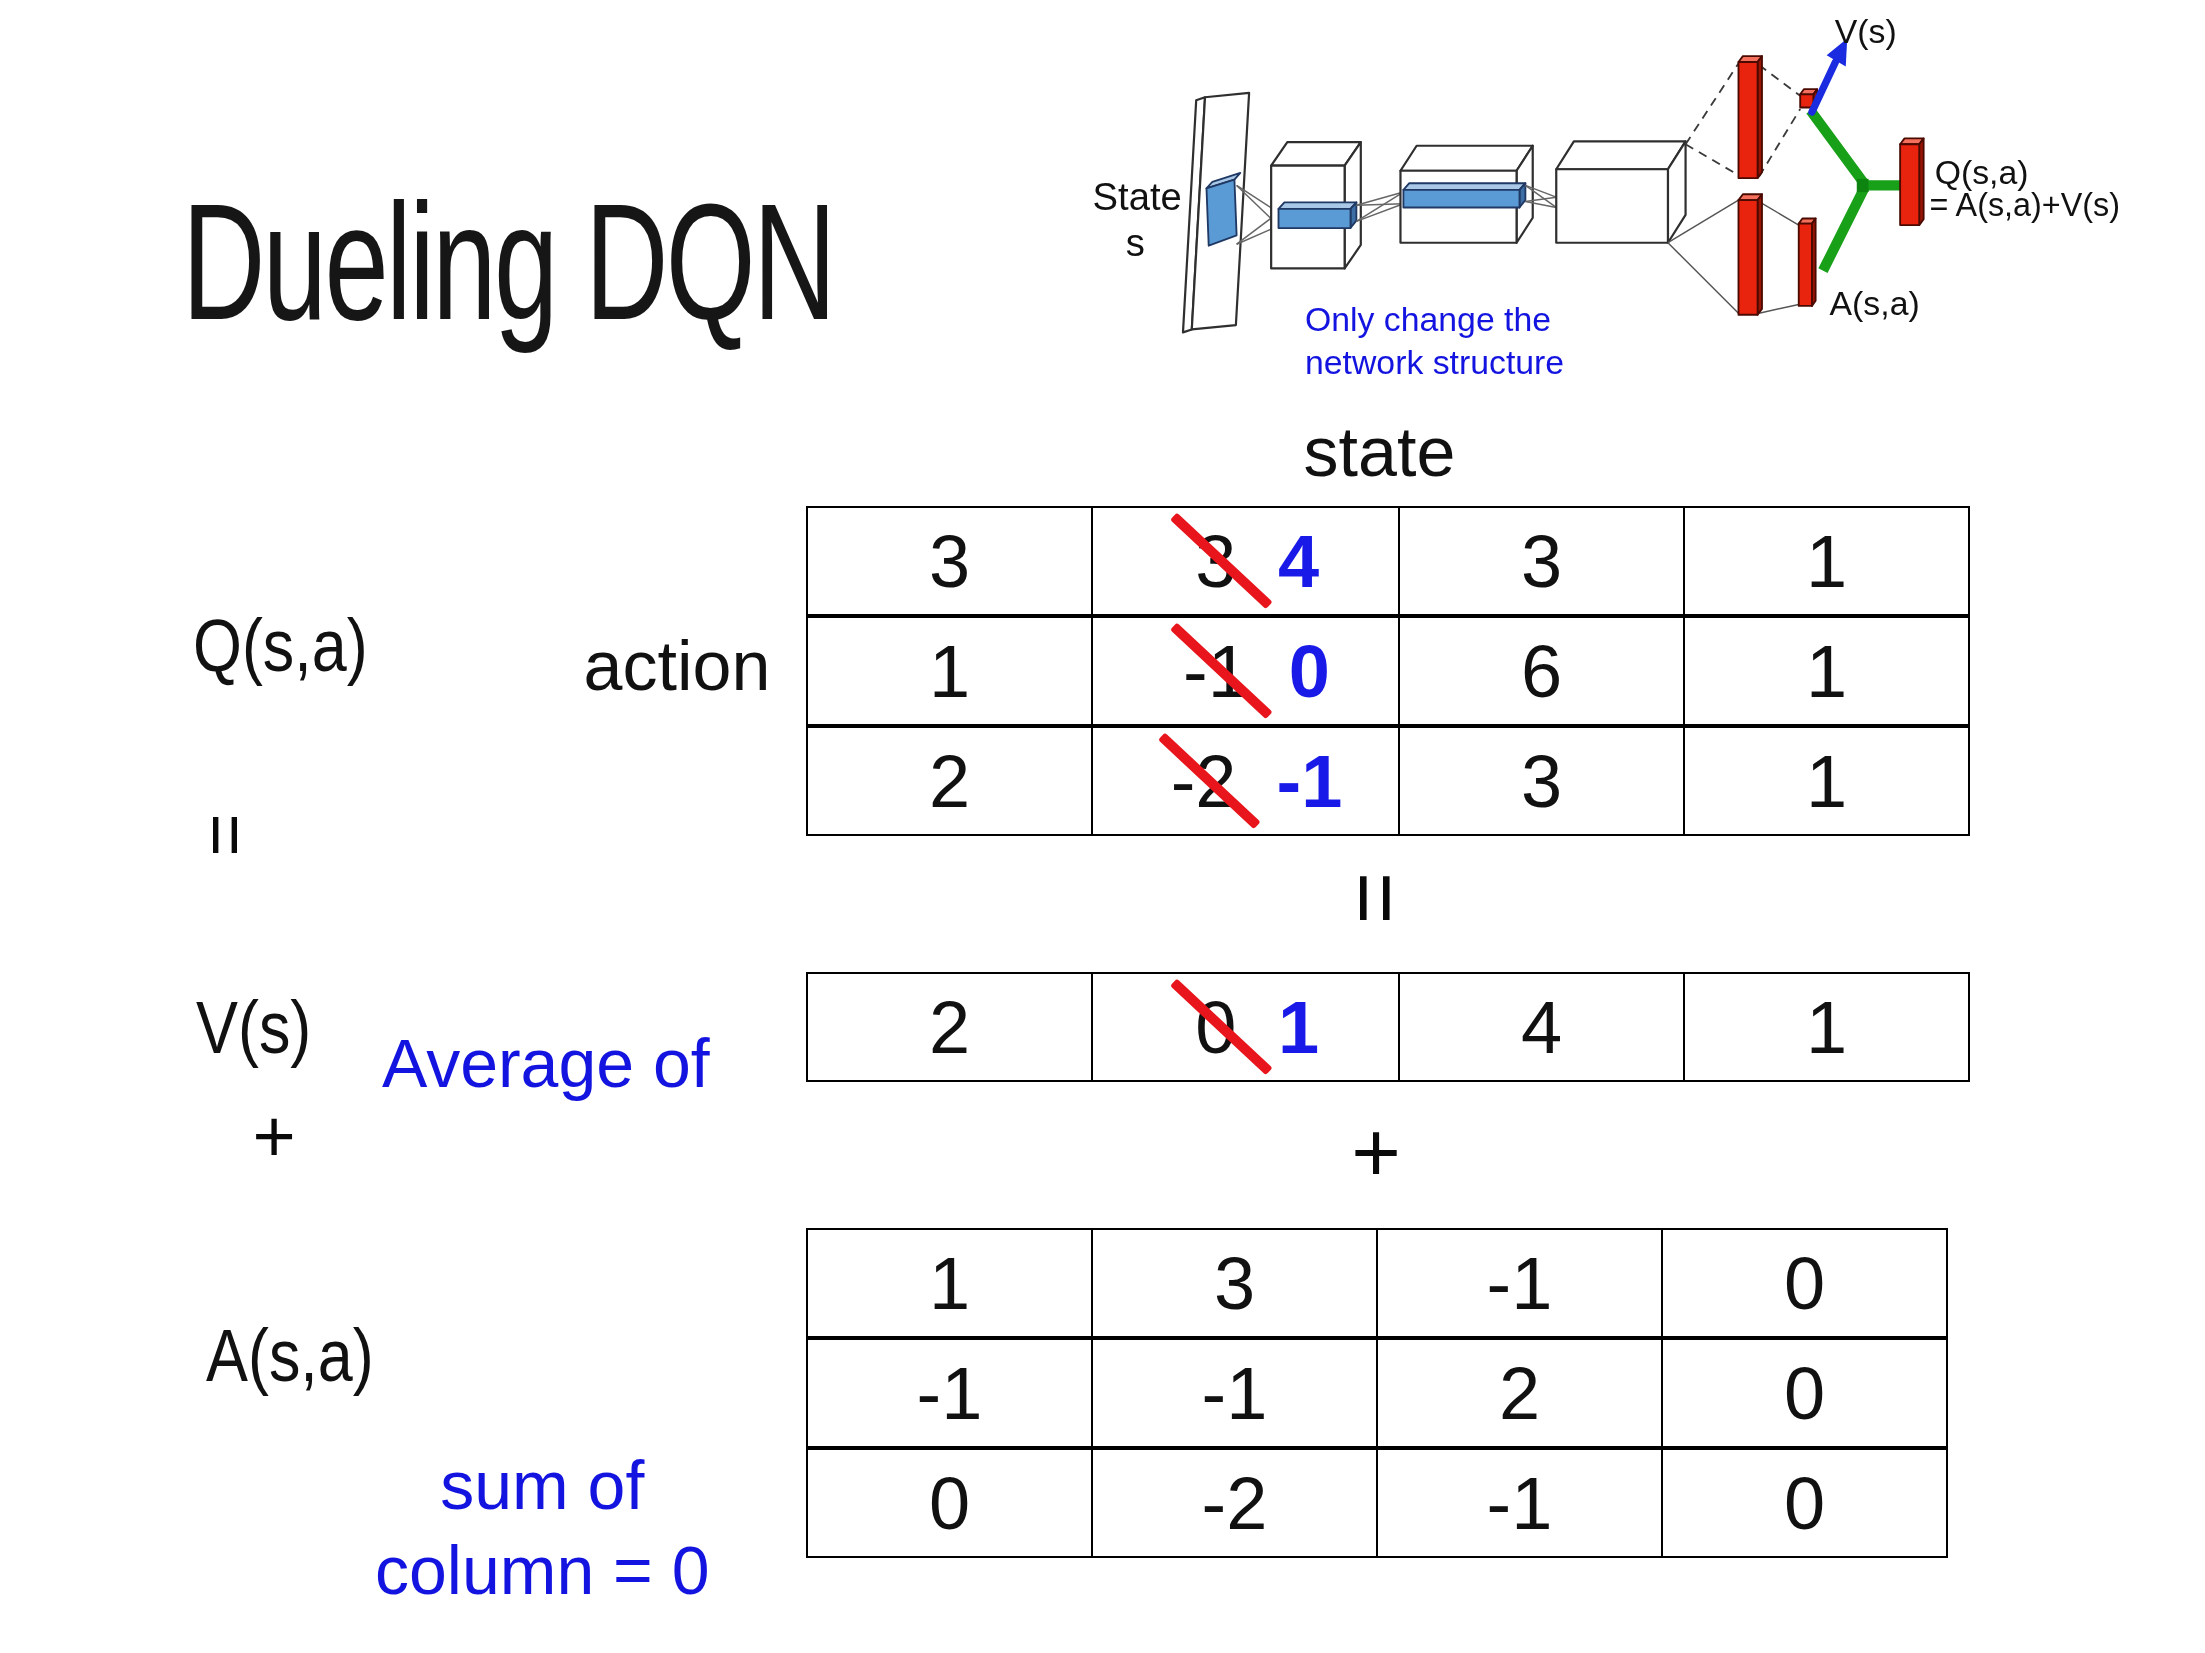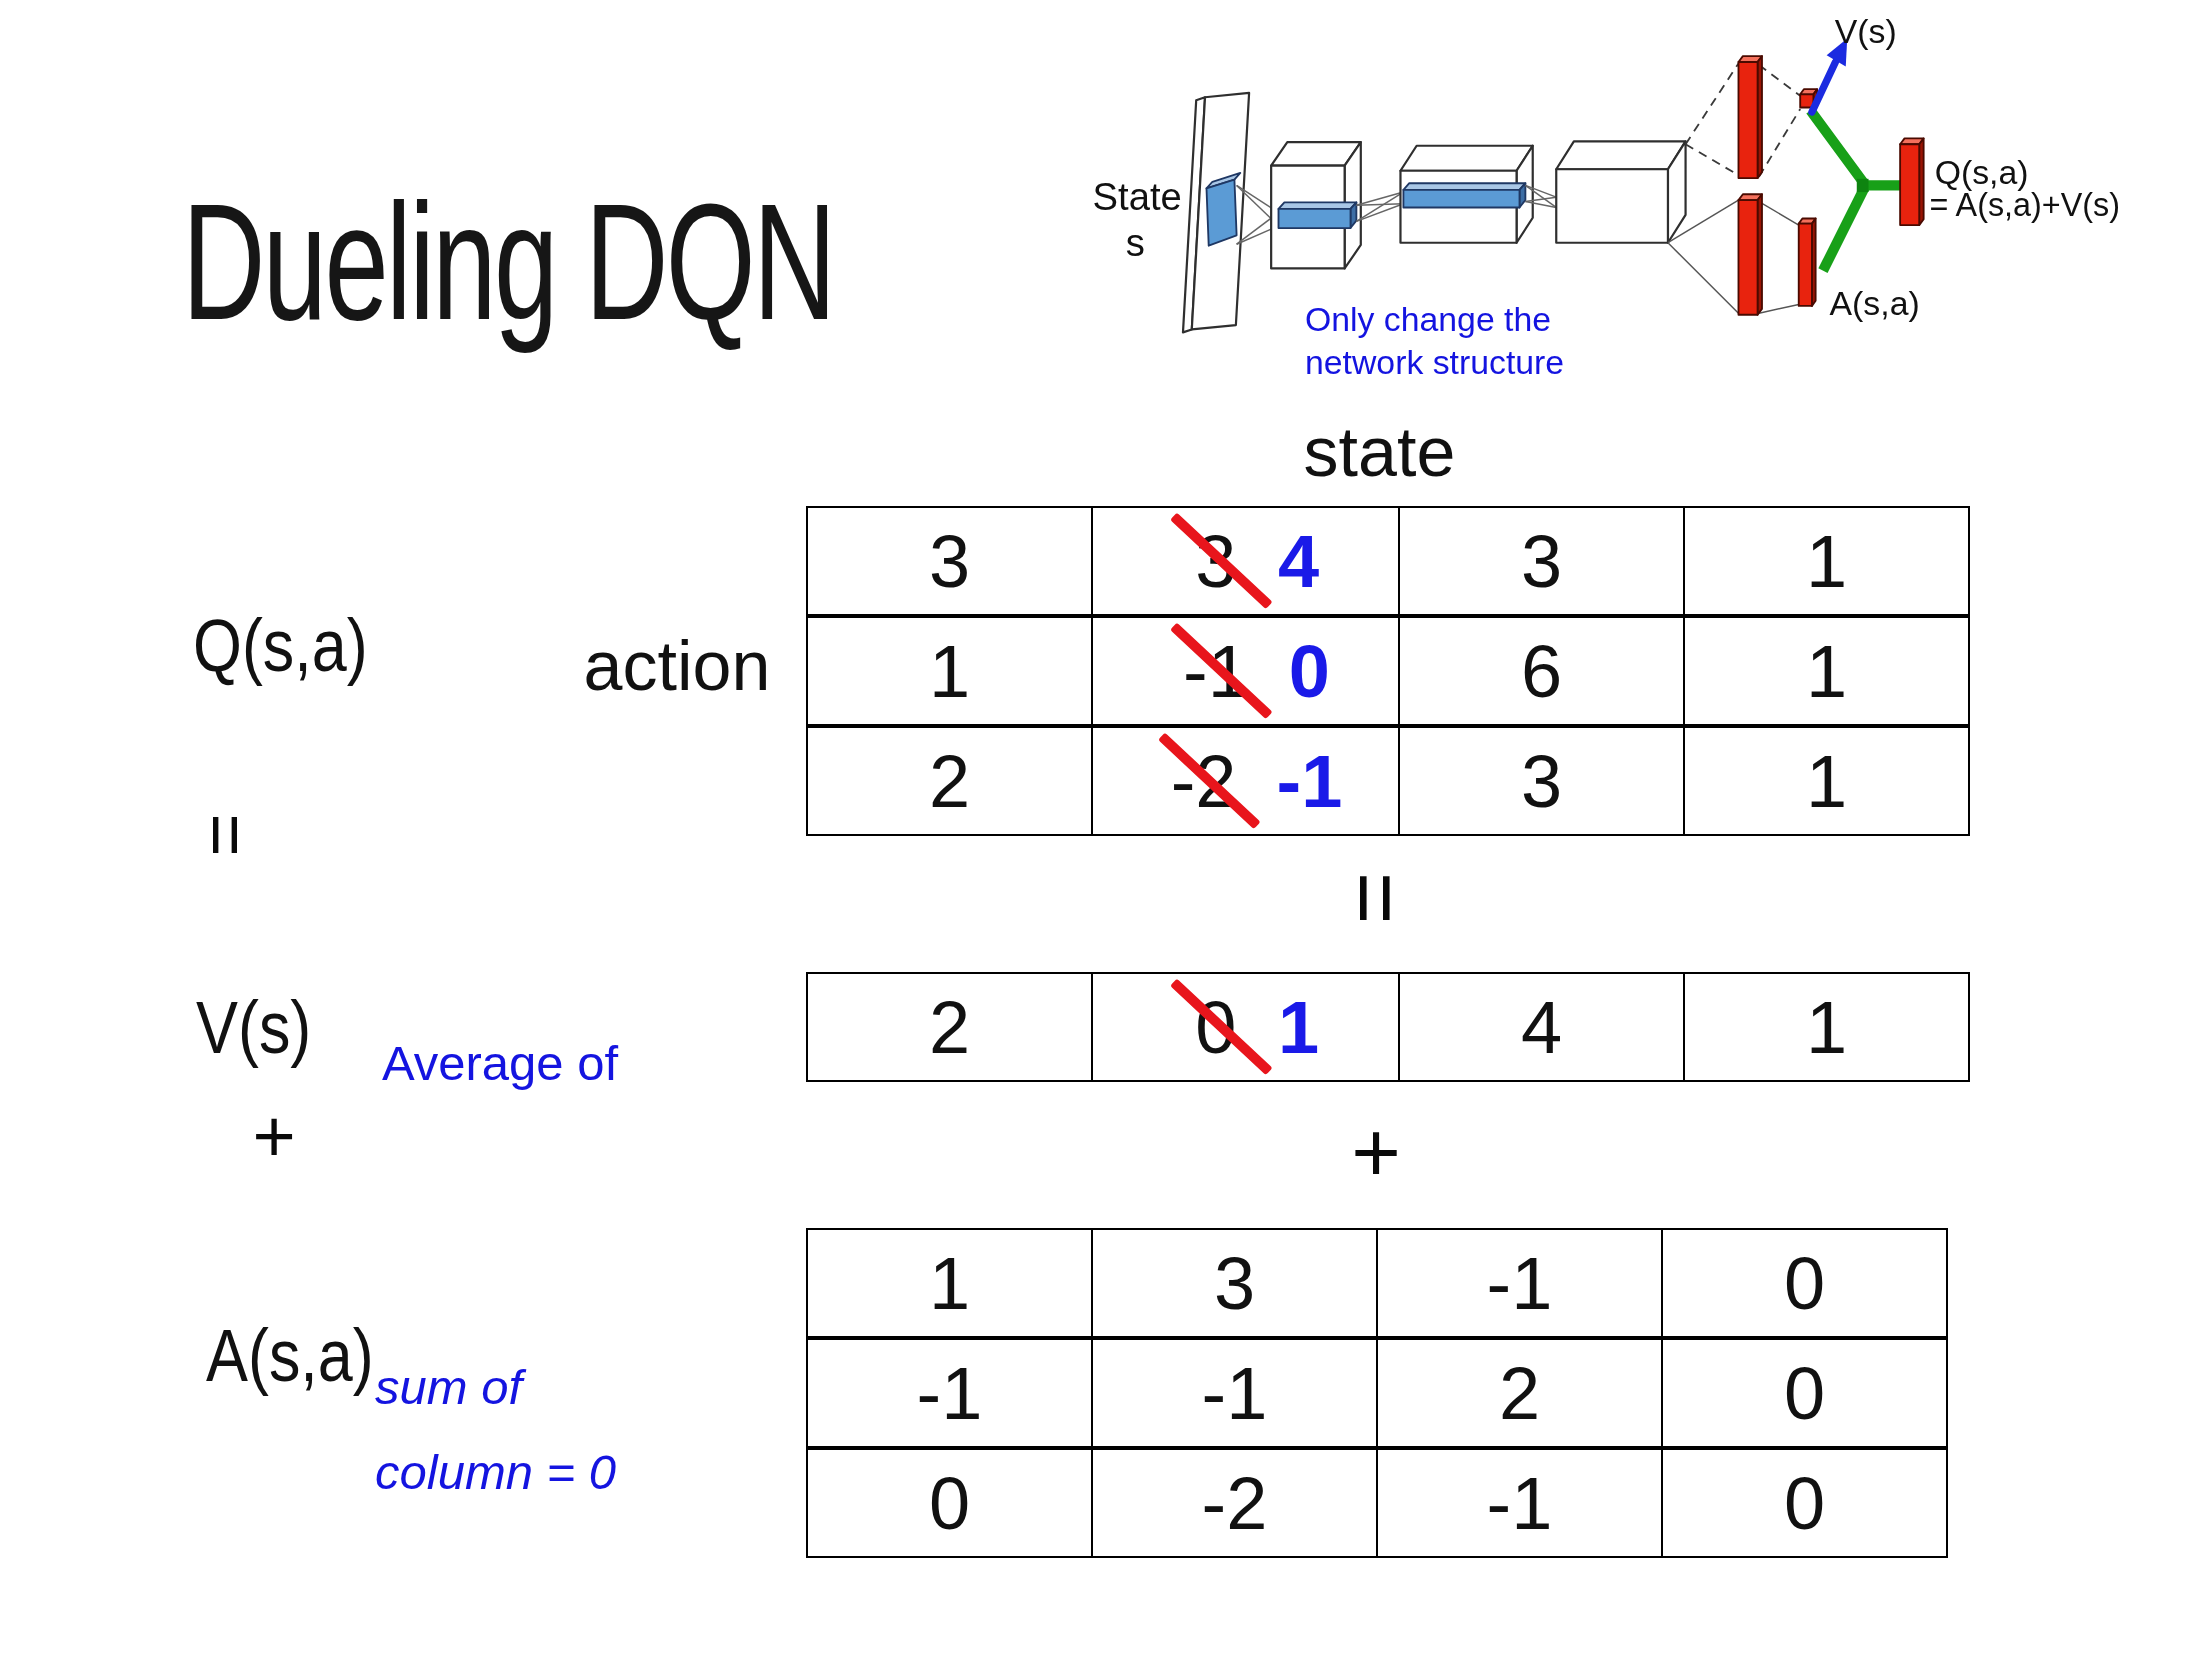--- a/index.html
+++ b/index.html
@@ -26,23 +26,23 @@
   .action-label{left:566px;top:626px;width:222px;text-align:center;font-size:70px;}
   .side-label{font-size:74px;white-space:nowrap;transform:scaleX(.85);transform-origin:left top;}
   .q-label{left:193px;top:603px;}
   .v-label{left:196px;top:985px;}
   .a-label{left:206px;top:1313px;}
   .op{display:flex;align-items:center;justify-content:center;color:#0a0a0a;}
   .eq-left{left:190px;top:798px;width:74px;height:74px;font-size:74px;transform:rotate(90deg);}
   .eq-mid{left:1332px;top:854px;width:88px;height:88px;font-size:90px;transform:rotate(90deg);}
   .plus-left{left:237px;top:1099px;width:74px;height:74px;font-size:74px;}
   .plus-mid{left:1332px;top:1109px;width:88px;height:88px;font-size:85px;}
-  .note{color:var(--annotation_blue);font-size:49px;white-space:nowrap;}
+  .note{color:var(--annotation_blue);font-size:68px;white-space:nowrap;text-align:center;}
   .avg-note{left:382px;top:1016px;line-height:94px;}
-  .sum-note{left:375px;top:1345px;line-height:85px;font-style:italic;}
+  .sum-note{left:375px;top:1443px;line-height:85px;}
   .ttable{border:2.9px solid #000;background:#fff;}
   .q-table{left:806px;top:506px;}
   .v-table{left:806px;top:972px;}
   .a-table{left:806px;top:1228px;}
   .trow{display:flex;}
   .trow + .trow{border-top:4.4px solid #000;}
   .tcell{
     width:283px;height:106px;display:flex;align-items:center;justify-content:center;
     font-size:74px;color:#111;
   }

